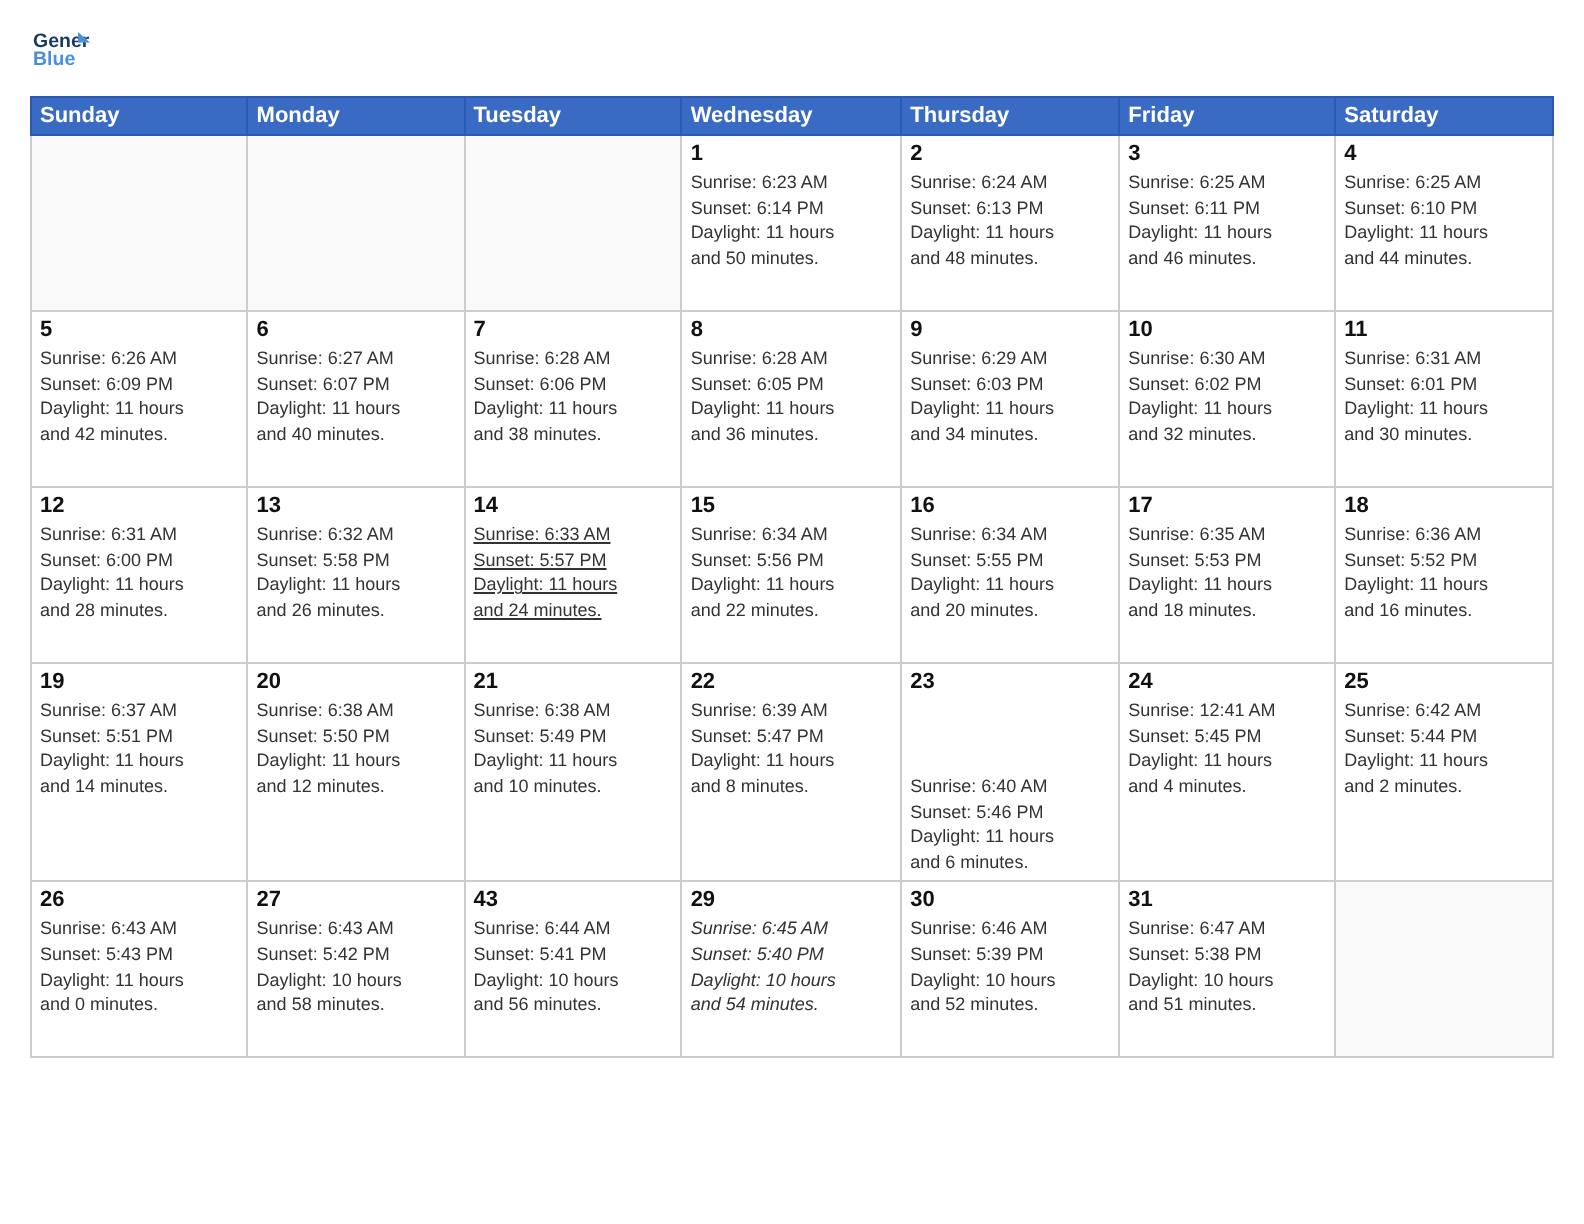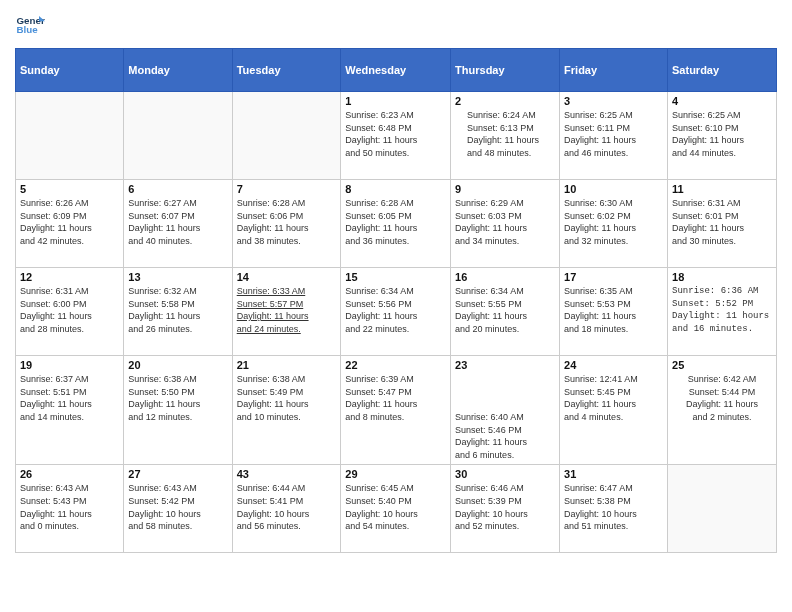--- a/index.html
+++ b/index.html
@@ -44,21 +44,21 @@
       color: #333;
     }
     .calendar {
       width: 100%;
       border-collapse: collapse;
       font-size: 10px;
     }
     .calendar th {
       background: #3a6bc4;
       color: #fff;
-      padding: 15px 4px;
+      padding: 3px 4px;
       text-align: left;
       font-size: 11px;
       font-weight: bold;
       border: 1px solid #2a5ab4;
     }
     .calendar td {
       border: 1px solid #ccc;
       vertical-align: top;
       padding: 3px 4px;
       width: 113px;
@@ -114,27 +114,27 @@
         </tr>
     </thead>
     <tbody id="calendar-body">
     <tr class="week-row">
           <td class="empty"></td>
           <td class="empty"></td>
           <td class="empty"></td>
           <td>
             <div class="day-num">1</div>
             <div class="day-info" style="white-space: pre-line;">Sunrise: 6:23 AM
-Sunset: 6:48 PM
+Sunset: 6:14 PM
 Daylight: 11 hours
 and 50 minutes.</div>
           </td>
           <td>
             <div class="day-num">2</div>
-            <div class="day-info" style="white-space: pre-line; margin-left: 12px;">Sunrise: 6:24 AM
+            <div class="day-info" style="white-space: pre-line;">Sunrise: 6:24 AM
 Sunset: 6:13 PM
 Daylight: 11 hours
 and 48 minutes.</div>
           </td>
           <td>
             <div class="day-num">3</div>
             <div class="day-info" style="white-space: pre-line;">Sunrise: 6:25 AM
 Sunset: 6:11 PM
 Daylight: 11 hours
 and 46 minutes.</div>
@@ -236,21 +236,21 @@
           </td>
           <td>
             <div class="day-num">17</div>
             <div class="day-info" style="white-space: pre-line;">Sunrise: 6:35 AM
 Sunset: 5:53 PM
 Daylight: 11 hours
 and 18 minutes.</div>
           </td>
           <td>
             <div class="day-num">18</div>
-            <div class="day-info" style="white-space: pre-line; font-family: Liberation Mono, monospace;">Sunrise: 6:36 AM
+            <div class="day-info" style="white-space: pre-line;">Sunrise: 6:36 AM
 Sunset: 5:52 PM
 Daylight: 11 hours
 and 16 minutes.</div>
           </td>
         </tr>
         <tr class="week-row">
           <td>
             <div class="day-num">19</div>
             <div class="day-info" style="white-space: pre-line;">Sunrise: 6:37 AM
 Sunset: 5:51 PM
@@ -287,21 +287,21 @@
           </td>
           <td>
             <div class="day-num">24</div>
             <div class="day-info" style="white-space: pre-line;">Sunrise: 12:41 AM
 Sunset: 5:45 PM
 Daylight: 11 hours
 and 4 minutes.</div>
           </td>
           <td>
             <div class="day-num">25</div>
-            <div class="day-info" style="white-space: pre-line; text-align: center;">Sunrise: 6:42 AM
+            <div class="day-info" style="white-space: pre-line;">Sunrise: 6:42 AM
 Sunset: 5:44 PM
 Daylight: 11 hours
 and 2 minutes.</div>
           </td>
         </tr>
         <tr class="week-row">
           <td>
             <div class="day-num">26</div>
             <div class="day-info" style="white-space: pre-line;">Sunrise: 6:43 AM
 Sunset: 5:43 PM
@@ -317,21 +317,21 @@
           </td>
           <td>
             <div class="day-num">43</div>
             <div class="day-info" style="white-space: pre-line;">Sunrise: 6:44 AM
 Sunset: 5:41 PM
 Daylight: 10 hours
 and 56 minutes.</div>
           </td>
           <td>
             <div class="day-num">29</div>
-            <div class="day-info" style="white-space: pre-line;">Sunrise: 6:45 AM
+            <div class="day-info" style="white-space: pre-line; font-style: italic;">Sunrise: 6:45 AM
 Sunset: 5:40 PM
 Daylight: 10 hours
 and 54 minutes.</div>
           </td>
           <td>
             <div class="day-num">30</div>
             <div class="day-info" style="white-space: pre-line;">Sunrise: 6:46 AM
 Sunset: 5:39 PM
 Daylight: 10 hours
 and 52 minutes.</div>

